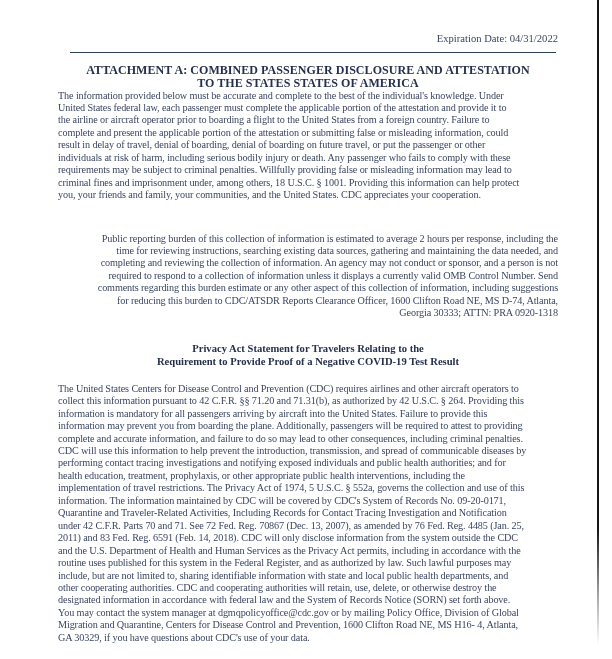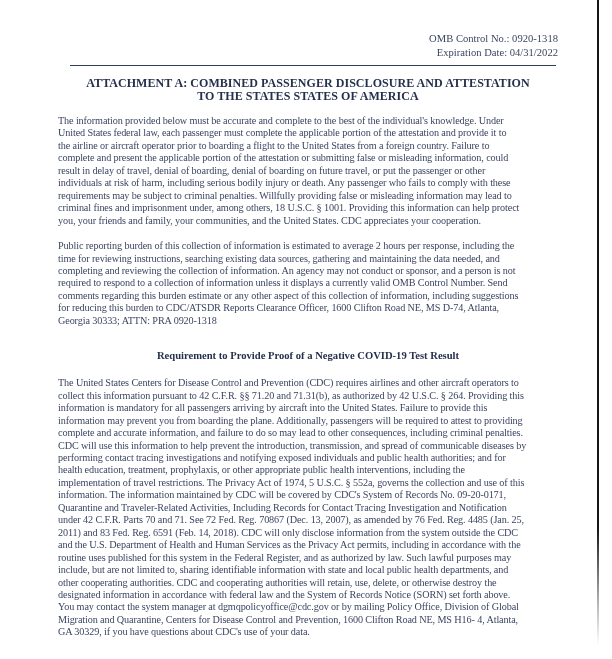--- a/index.html
+++ b/index.html
@@ -42,49 +42,48 @@
   .doc-title {
     margin-top: 11px;
     text-align: center;
     font-weight: bold;
     font-size: 12px;
     line-height: 13px;
     color: #25304c;
     letter-spacing: 0.05px;
   }
   .para {
-    margin-top: 12px;
+    margin-top: 0;
     font-size: 10.2px;
     line-height: 12.45px;
     letter-spacing: -0.12px;
     white-space: pre-line;
     color: #3a4560;
   }
-  .para.burden { margin-top: 13px; }
+  .para.burden { margin-top: 31px; text-align: right; }
   .privacy-heading {
     margin-top: 22px;
     text-align: center;
     font-weight: bold;
     font-size: 10.6px;
     line-height: 13px;
     color: #25304c;
   }
   .para.privacy { margin-top: 15px; }
 </style>
 </head>
 <body>
 
 <div class="page">
 
   <div class="scan-edge-line"></div>
 
   <div class="content">
 
     <div class="omb-block">
-      <div>OMB Control No.: 0920-1318</div>
       <div>Expiration Date: 04/31/2022</div>
     </div>
 
     <div class="rule"></div>
 
     <div class="doc-title">
       <div>ATTACHMENT A: COMBINED PASSENGER DISCLOSURE AND ATTESTATION</div>
       <div>TO THE STATES STATES OF AMERICA</div>
     </div>
 
@@ -100,20 +99,21 @@
 
     <div class="para burden">Public reporting burden of this collection of information is estimated to average 2 hours per response, including the
 time for reviewing instructions, searching existing data sources, gathering and maintaining the data needed, and
 completing and reviewing the collection of information. An agency may not conduct or sponsor, and a person is not
 required to respond to a collection of information unless it displays a currently valid OMB Control Number. Send
 comments regarding this burden estimate or any other aspect of this collection of information, including suggestions
 for reducing this burden to CDC/ATSDR Reports Clearance Officer, 1600 Clifton Road NE, MS D-74, Atlanta,
 Georgia 30333; ATTN: PRA 0920-1318</div>
 
     <div class="privacy-heading">
+      <div>Privacy Act Statement for Travelers Relating to the</div>
       <div>Requirement to Provide Proof of a Negative COVID-19 Test Result</div>
     </div>
 
     <div class="para privacy">The United States Centers for Disease Control and Prevention (CDC) requires airlines and other aircraft operators to
 collect this information pursuant to 42 C.F.R. §§ 71.20 and 71.31(b), as authorized by 42 U.S.C. § 264. Providing this
 information is mandatory for all passengers arriving by aircraft into the United States. Failure to provide this
 information may prevent you from boarding the plane. Additionally, passengers will be required to attest to providing
 complete and accurate information, and failure to do so may lead to other consequences, including criminal penalties.
 CDC will use this information to help prevent the introduction, transmission, and spread of communicable diseases by
 performing contact tracing investigations and notifying exposed individuals and public health authorities; and for

